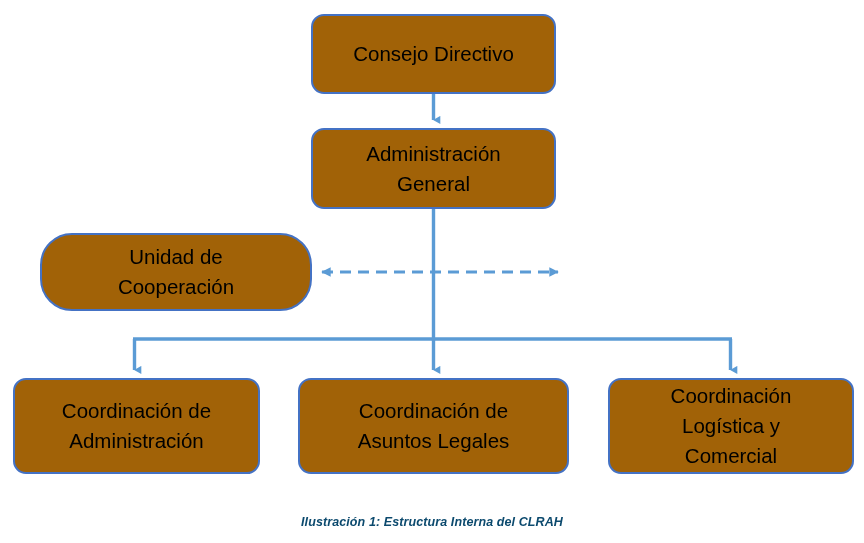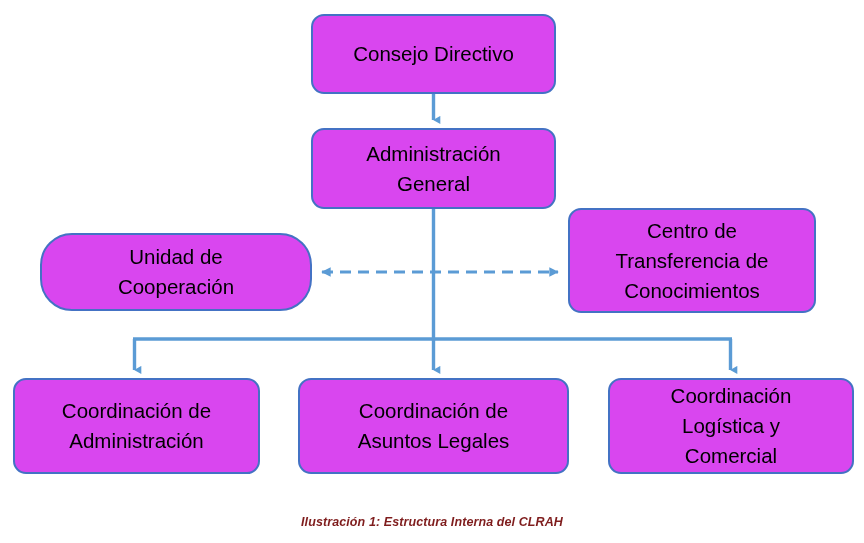--- a/index.html
+++ b/index.html
@@ -24,21 +24,21 @@
     position: absolute;
     left: 0; top: 0;
     width: 864px;
     height: 543px;
   }
   .node {
     position: absolute;
     box-sizing: border-box;
     border: 2.6px solid #4472C4;
     border-radius: 13px;
-    background: #d946ef;
+    background: #a16207;
     display: flex;
     align-items: center;
     justify-content: center;
     text-align: center;
     color: #000000;
     font-size: 20.5px;
     line-height: 30px;
     font-family: "Liberation Sans", sans-serif;
     white-space: pre-line;
     padding: 2px 6px;
@@ -67,21 +67,21 @@
   #figure-caption {
     position: absolute;
     left: 0;
     top: 515px;
     width: 864px;
     text-align: center;
     font-family: "Liberation Sans", sans-serif;
     font-style: italic;
     font-weight: bold;
     font-size: 12.5px;
-    color: #7f1d1d;
+    color: #0c4a6e;
     letter-spacing: 0.1px;
   }
 </style>
 </head>
 <body>
 
 <div id="diagram-root">
 
   <svg class="svg-layer" viewBox="0 0 864 543" width="864" height="543" xmlns="http://www.w3.org/2000/svg">
     <defs>
@@ -126,23 +126,20 @@
   </svg>
 
   <div class="node" id="node-consejo-directivo">Consejo Directivo</div>
 
   <div class="node" id="node-administracion-general">Administración
 General</div>
 
   <div class="node" id="node-unidad-cooperacion">Unidad de
 Cooperación</div>
 
-  <div class="node" id="node-centro-transferencia">Centro de
-Transferencia de
-Conocimientos</div>
 
   <div class="node" id="node-coord-administracion">Coordinación de
 Administración</div>
 
   <div class="node" id="node-coord-asuntos-legales">Coordinación de
 Asuntos Legales</div>
 
   <div class="node" id="node-coord-logistica">Coordinación
 Logística y
 Comercial</div>

